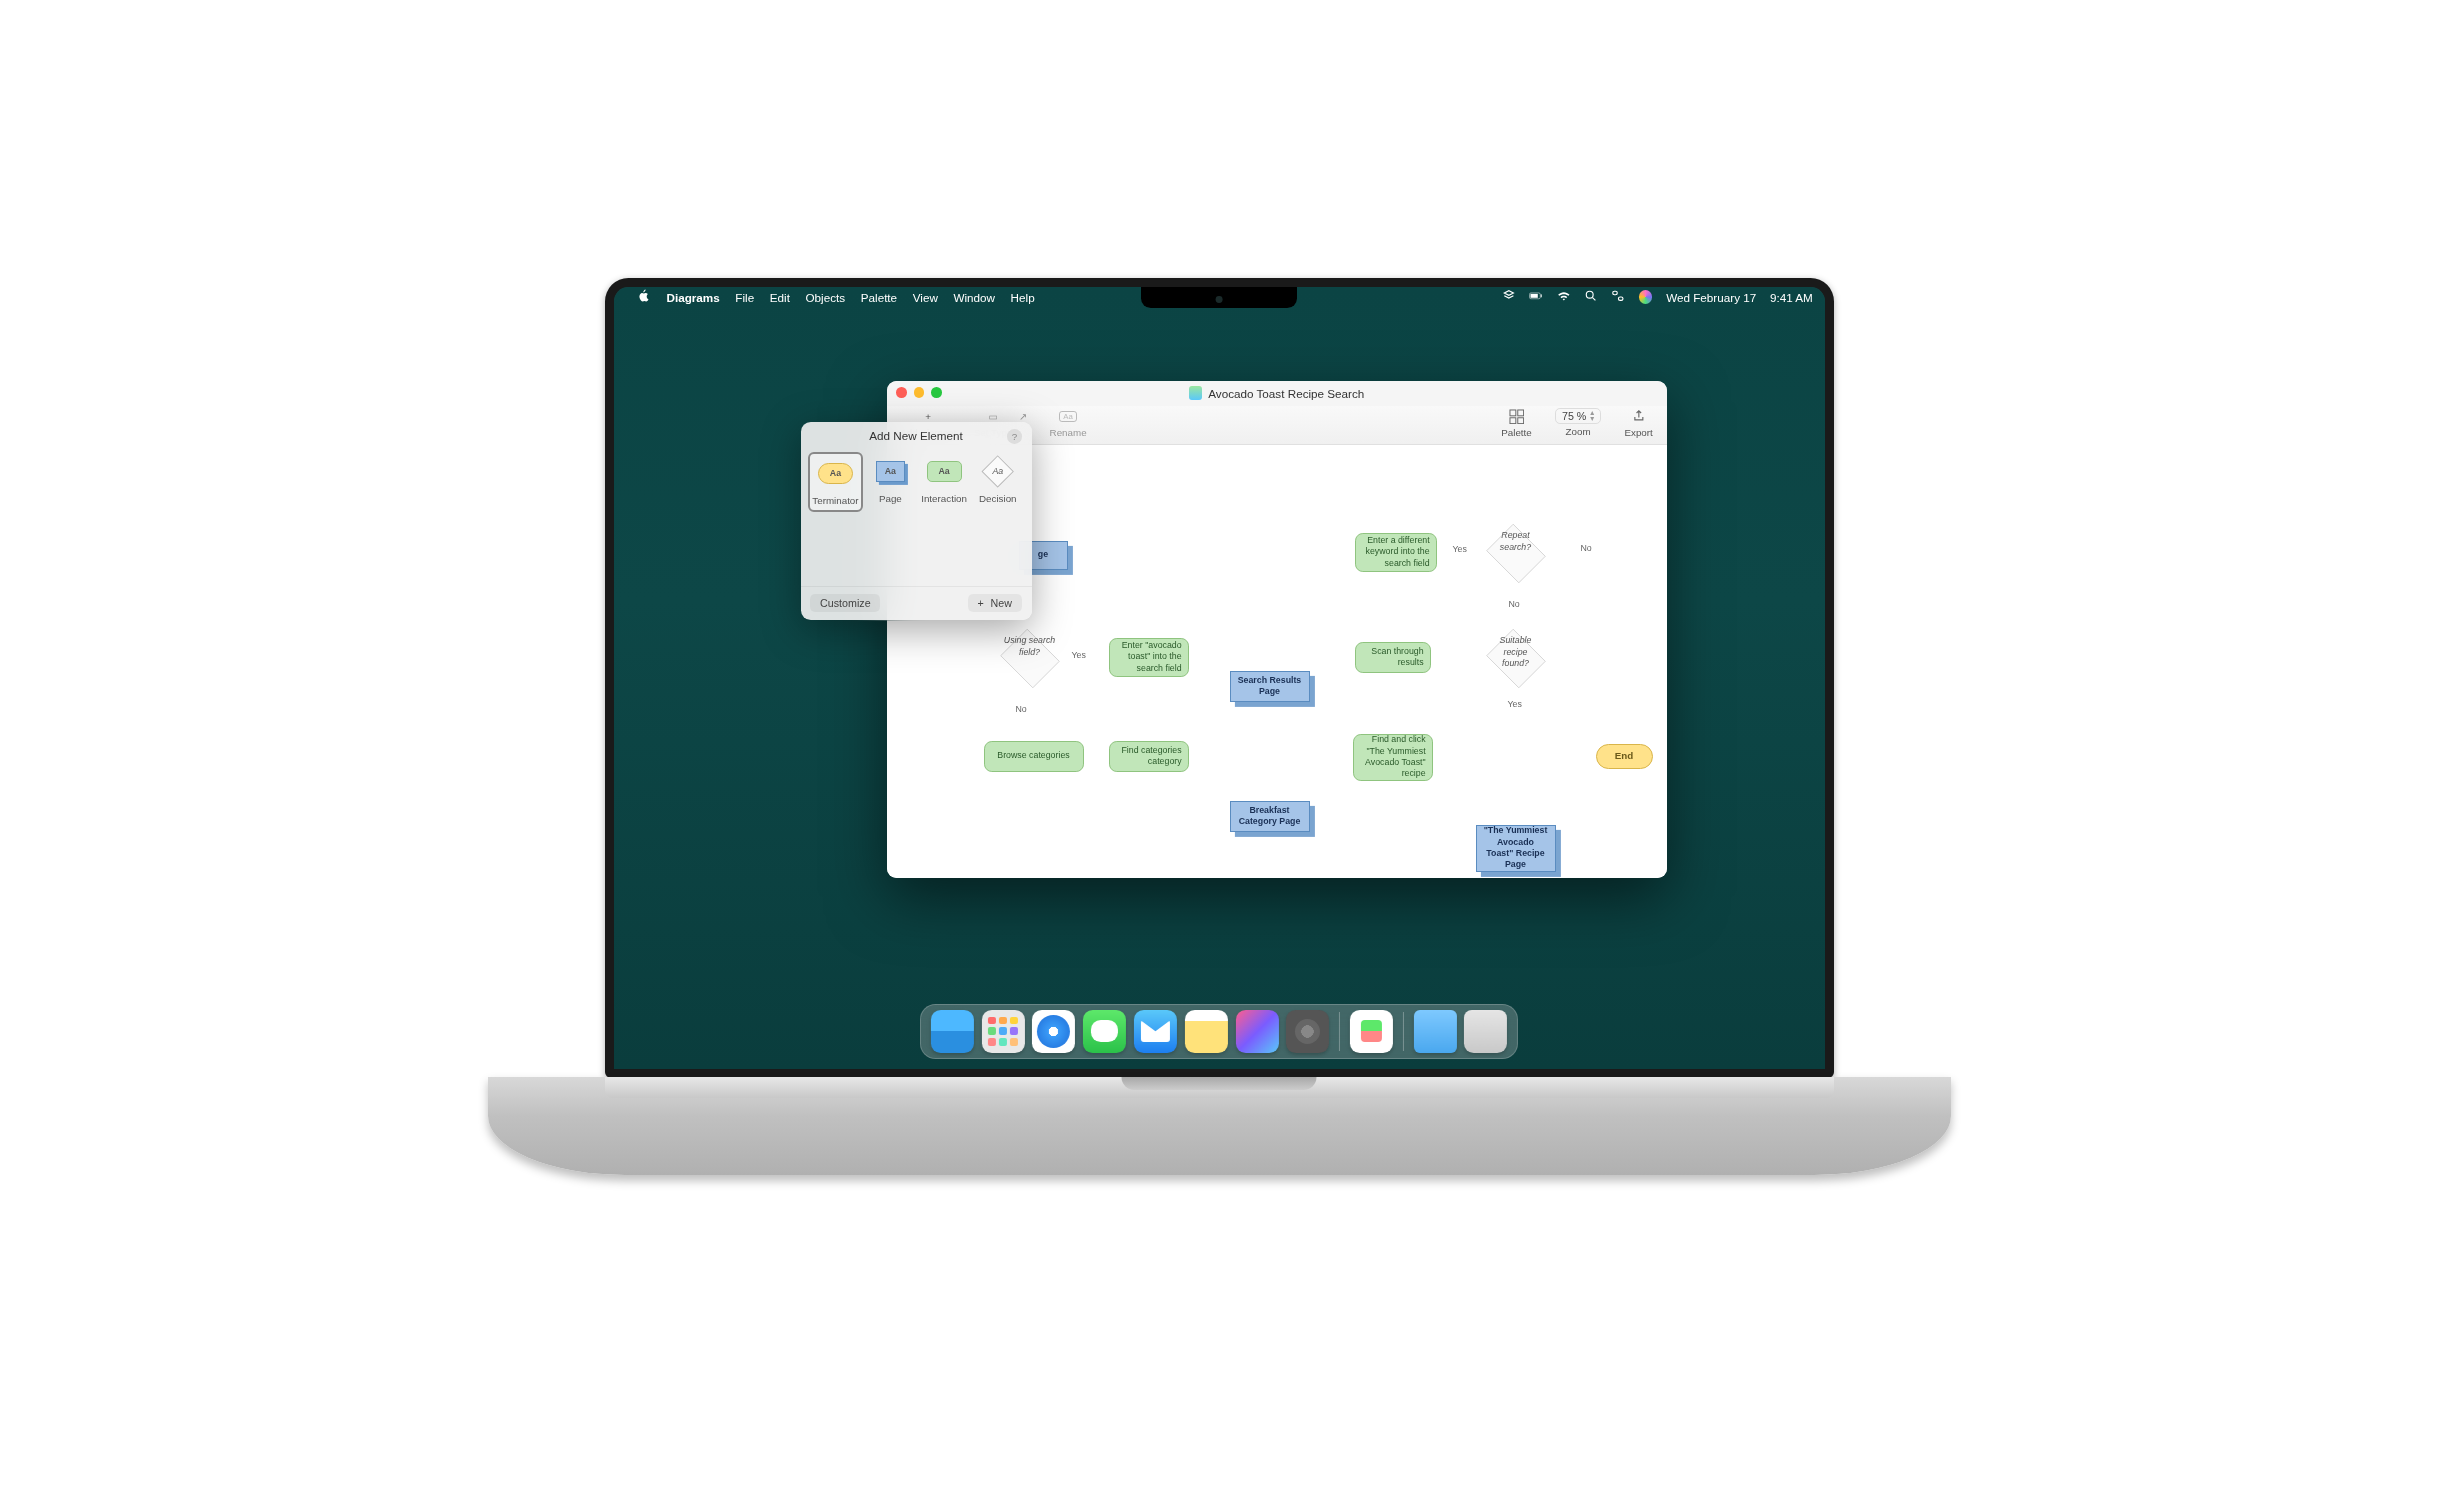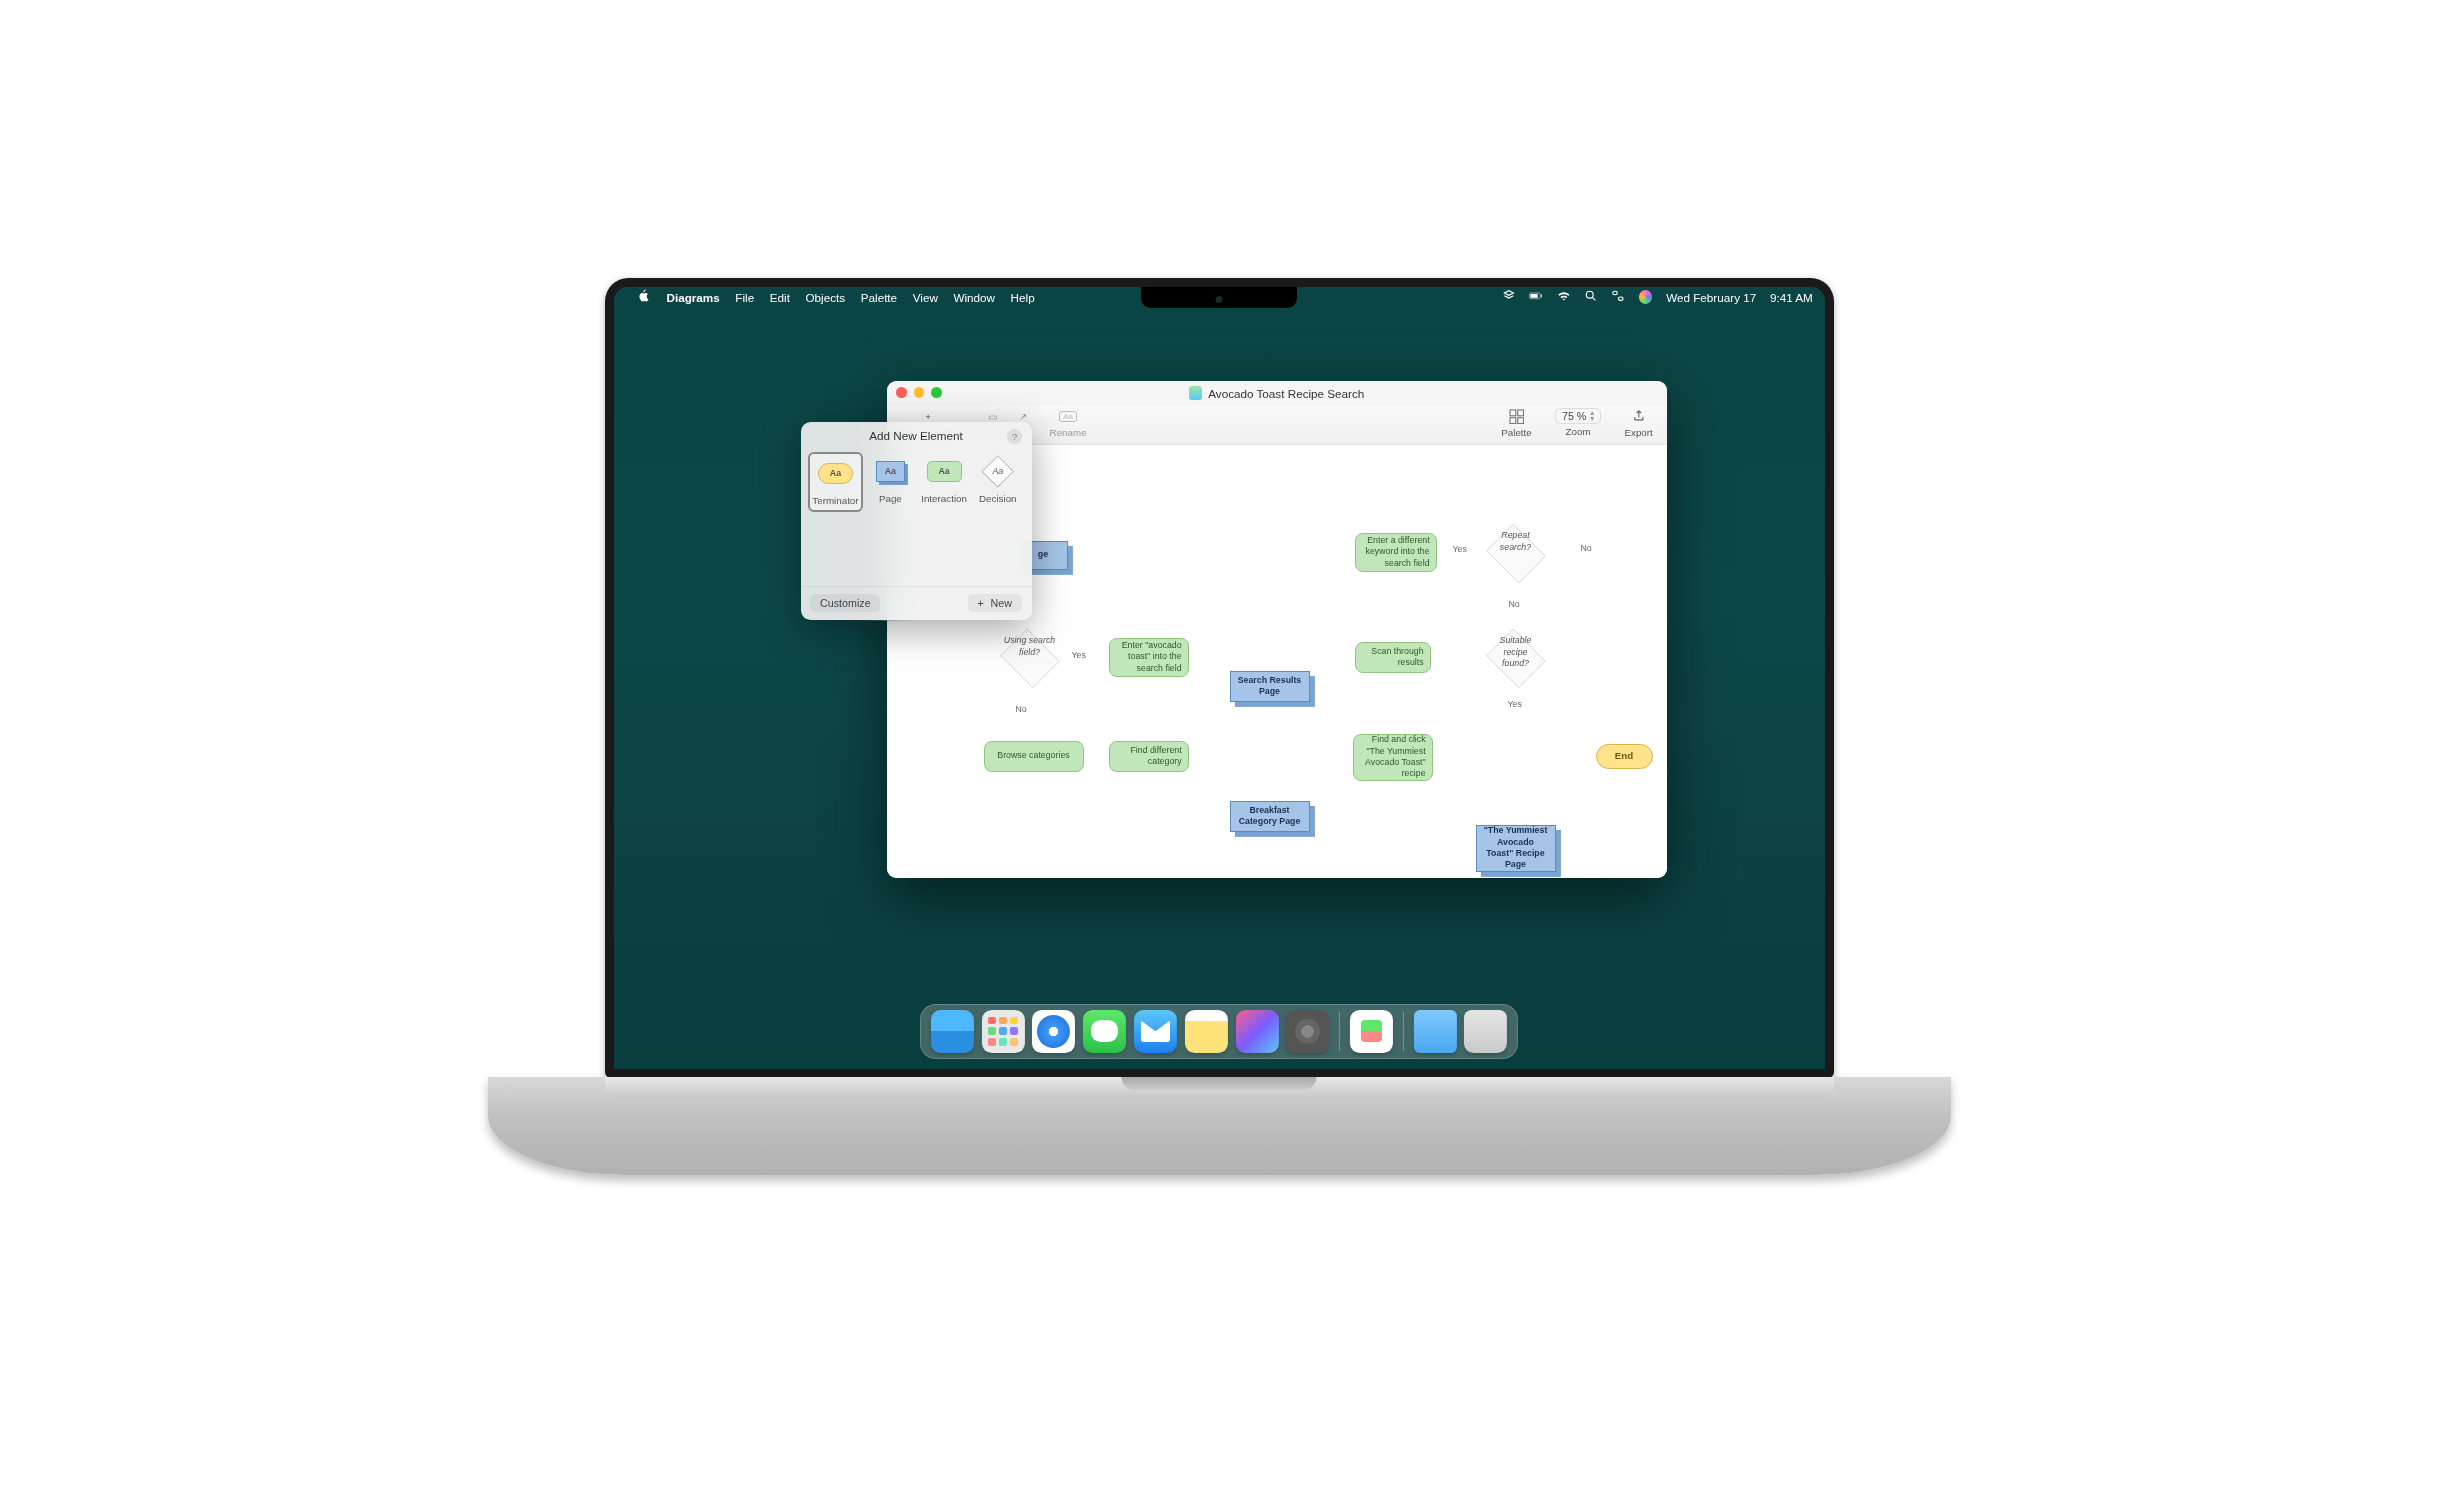--- a/index.html
+++ b/index.html
@@ -291,21 +291,21 @@
               <div class="diam"></div>
               <div class="txt">Repeat search?</div>
             </div>
           <span class="label" style="top:99px;left:566px;">Yes</span>
           <span class="label" style="top:98px;left:694px;">No</span>
 
           <div class="shape interaction" style="top:296px;left:97px;width:100px;height:31px;">
               <span>Browse categories</span>
             </div>
           <div class="shape interaction" style="top:296px;left:222px;width:80px;height:31px;">
-              <span>Find different category</span>
+              <span>Find categories category</span>
             </div>
           <div class="shape page" style="top:296px;left:343px;width:80px;height:31px;">
               <span>Breakfast Category Page</span>
             </div>
           <div class="shape interaction" style="top:289px;left:466px;width:80px;height:47px;">
               <span>Find and click "The Yummiest Avocado Toast" recipe</span>
             </div>
           <div class="shape page" style="top:289px;left:589px;width:80px;height:47px;">
               <span>"The Yummiest Avocado Toast" Recipe Page</span>
             </div>

